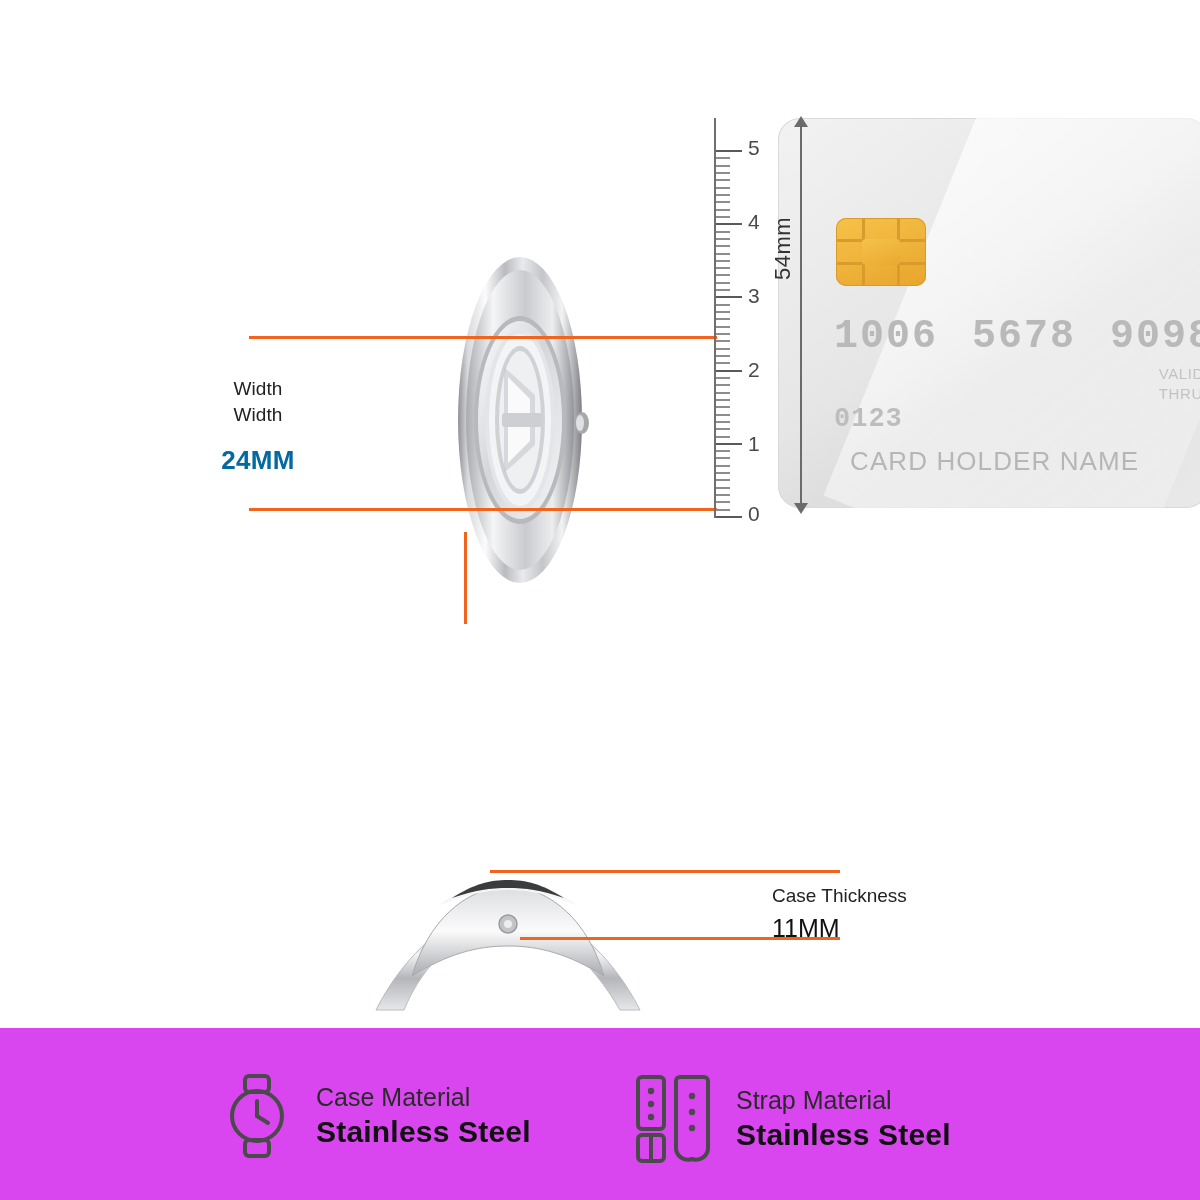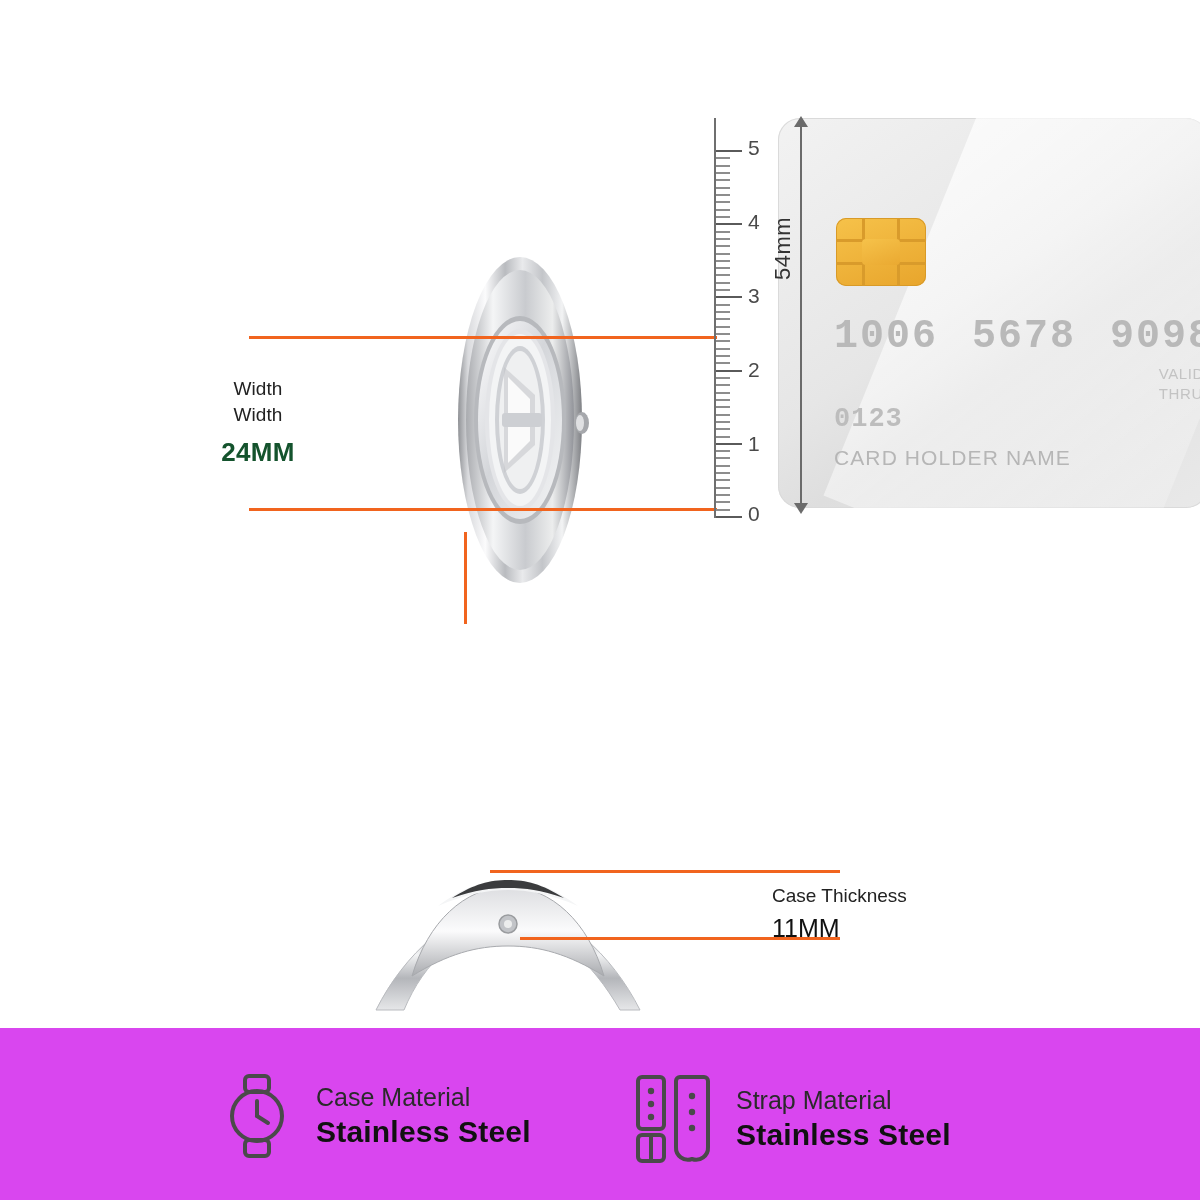--- a/index.html
+++ b/index.html
@@ -45,22 +45,22 @@
   }
   .label-sm {
     font-size: 19px;
     color: #222;
     font-weight: 400;
     letter-spacing: .1px;
   }
   .label-bold {
     font-size: 26px;
     font-weight: bold;
-    color: #14532d;
-    margin-top: 8px;
+    color: #0369a1;
+    margin-top: 16px;
     letter-spacing: .3px;
   }
   .label-bold.small { font-size: 23px; }
 
   
   .ruler {
     position: absolute;
     left: 714px;
     top: 118px;
     width: 58px;
@@ -152,22 +152,22 @@
     left: 56px; top: 250px;
     font-size: 27px;
     color: #bdbdbd;
     font-family: "Liberation Mono", monospace;
     font-weight: bold;
     letter-spacing: 1px;
     margin-top: 36px;
   }
   .card-holder {
     position: absolute;
-    left: 56px; top: 328px;
-    font-size: 21px;
+    left: 72px; top: 328px;
+    font-size: 26px;
     letter-spacing: 1.1px;
     color: #b6b6b6;
   }
   .card-valid {
     position: absolute;
     right: 4px; top: 246px;
     font-size: 15px;
     line-height: 1.3;
     color: #c3c3c3;
     letter-spacing: .6px;

